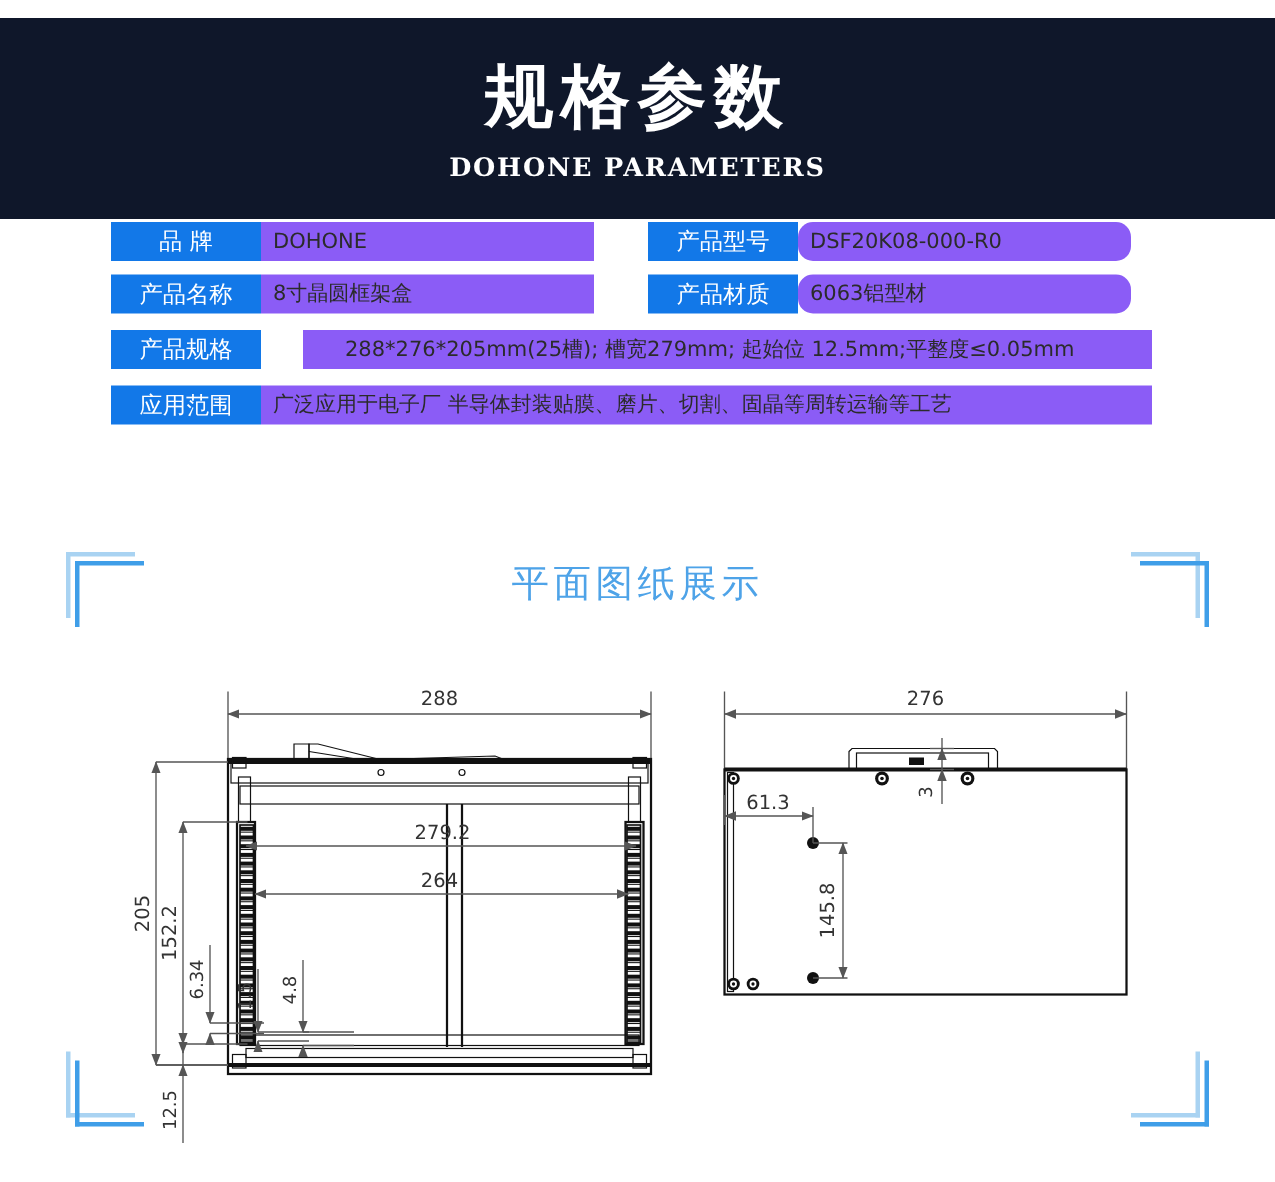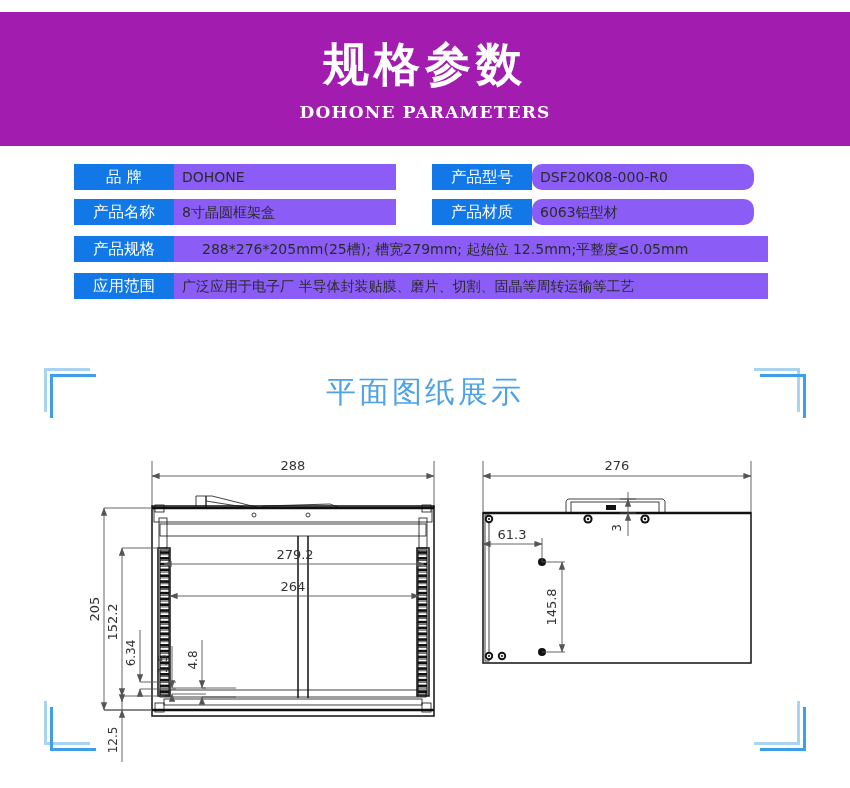--- a/index.html
+++ b/index.html
@@ -8,21 +8,21 @@
     background: #ffffff;
     font-family: "Liberation Sans", "DejaVu Sans", sans-serif;
     overflow: hidden;
   }
   #root { position: relative; width: 850px; height: 788px; }
 
   
   .banner {
     position: absolute; left: 0; top: 12px;
     width: 850px; height: 134px;
-    background: #a21caf;
+    background: #0f172a;
     display: flex; flex-direction: column;
     align-items: center; justify-content: center;
   }
   .banner-cn {
     font-family: "DejaVu Serif", "Liberation Serif", serif;
     font-weight: 700;
     font-size: 46px;
     color: #ffffff;
     letter-spacing: 5px;
     line-height: 1.25;
@@ -31,21 +31,21 @@
     font-family: "DejaVu Serif", "Liberation Serif", serif;
     font-weight: 700;
     font-size: 17px;
     color: #ffffff;
     letter-spacing: 1.2px;
     margin-top: 8px;
   }
 
   
   .specs {
-    position: absolute; left: 0; top: 164px;
+    position: absolute; left: 0; top: 148px;
     width: 850px;
   }
   .spec-row { display: flex; margin-bottom: 9px; padding: 0 74px 0 74px; }
   .spec-row.wide { padding: 0 82px 0 74px; }
   .spec-cell { display: flex; align-items: stretch; }
   .spec-label {
     background: #1278e8;
     color: #ffffff;
     font-size: 15.5px;
     font-weight: 400;
@@ -70,21 +70,21 @@
   }
   .w-left  { width: 222px; flex: 0 0 222px; }
   .w-right { width: 222px; flex: 0 0 222px; border-radius: 10px; }
   .gap     { width: 36px; flex: 0 0 36px; }
 
   
   .drawing-area { position: absolute; left: 0; top: 358px; width: 850px; height: 430px; }
   .section-title {
     position: absolute; left: 0; top: 14px; width: 850px;
     text-align: center;
-    font-size: 30px;
+    font-size: 25px;
     color: #4ea3e8;
     letter-spacing: 3px;
     font-family: "DejaVu Sans", "Liberation Sans", sans-serif;
   }
   
   .corner { position: absolute; width: 46px; height: 44px; }
   .corner i { position: absolute; display: block; }
   .corner .h { height: 3px; width: 46px; }
   .corner .v { width: 3px; height: 44px; }
   .c-dark i { background: #3f9ee8; }
@@ -123,21 +123,21 @@
         <div class="spec-value w-left">8寸晶圆框架盒</div>
       </div>
       <div class="gap"></div>
       <div class="spec-cell">
         <div class="spec-label">产品材质</div>
         <div class="spec-value w-right">6063铝型材</div>
       </div>
     </div>
 
     <div class="spec-row wide" style="margin-top:11px;">
-      <div class="spec-cell" style="width:100%;">
+      <div class="spec-cell" style="width:100%;gap:28px;">
         <div class="spec-label">产品规格</div>
         <div class="spec-value" style="flex:1 1 auto;padding-left:28px;">288*276*205mm(25槽); 槽宽279mm; 起始位 12.5mm;平整度≤0.05mm</div>
       </div>
     </div>
 
     <div class="spec-row wide" style="margin-top:11px;">
       <div class="spec-cell" style="width:100%;">
         <div class="spec-label">应用范围</div>
         <div class="spec-value" style="flex:1 1 auto;">广泛应用于电子厂 半导体封装贴膜、磨片、切割、固晶等周转运输等工艺</div>
       </div>

